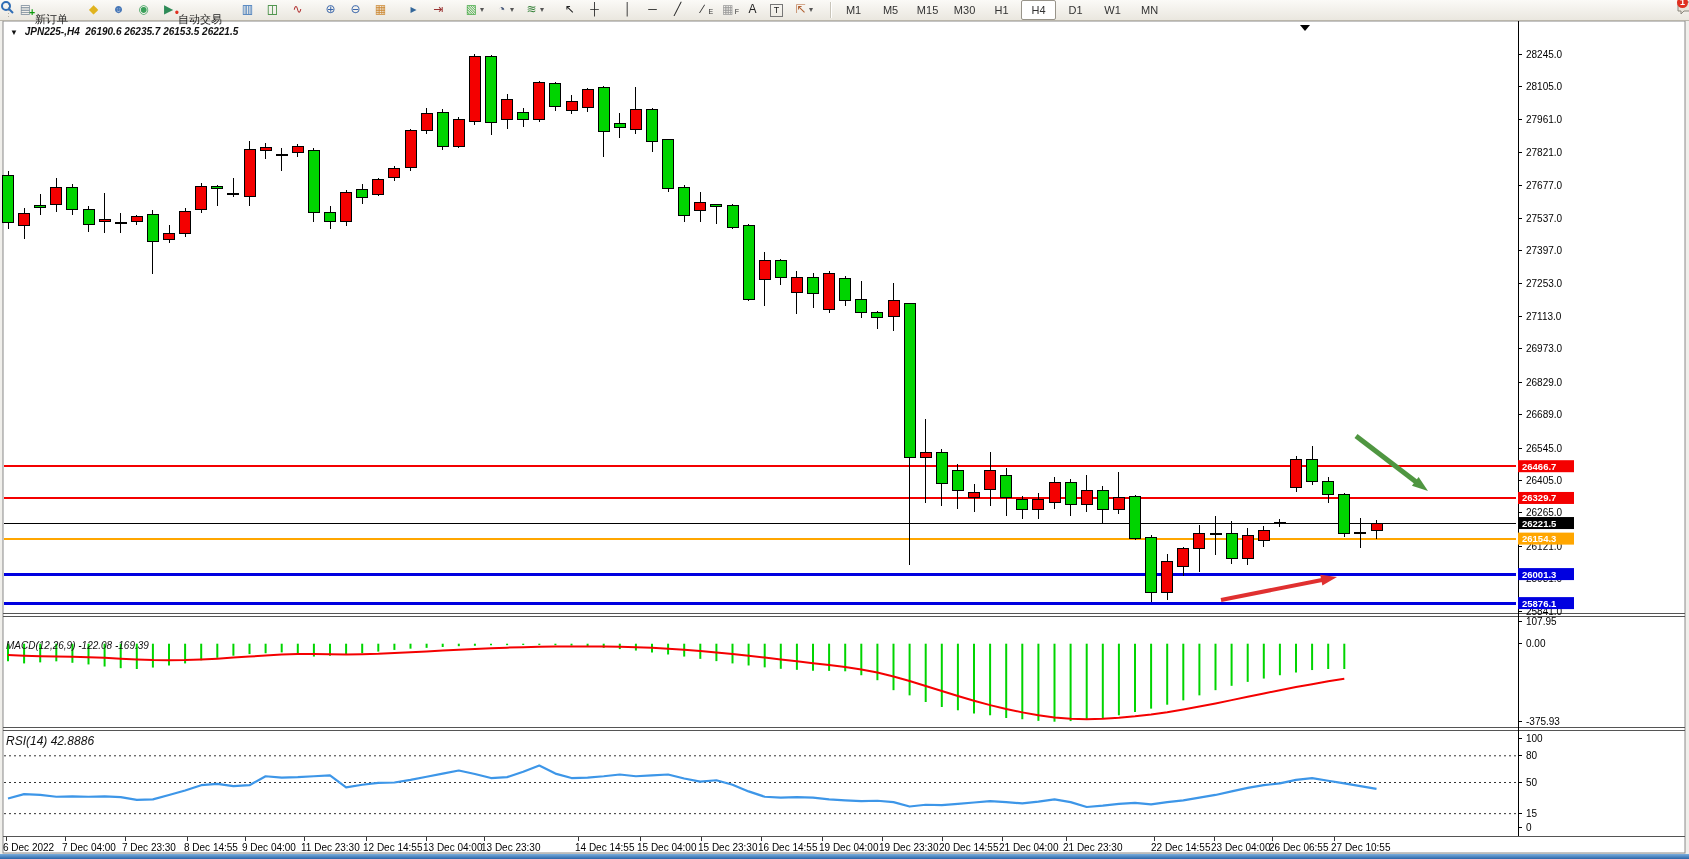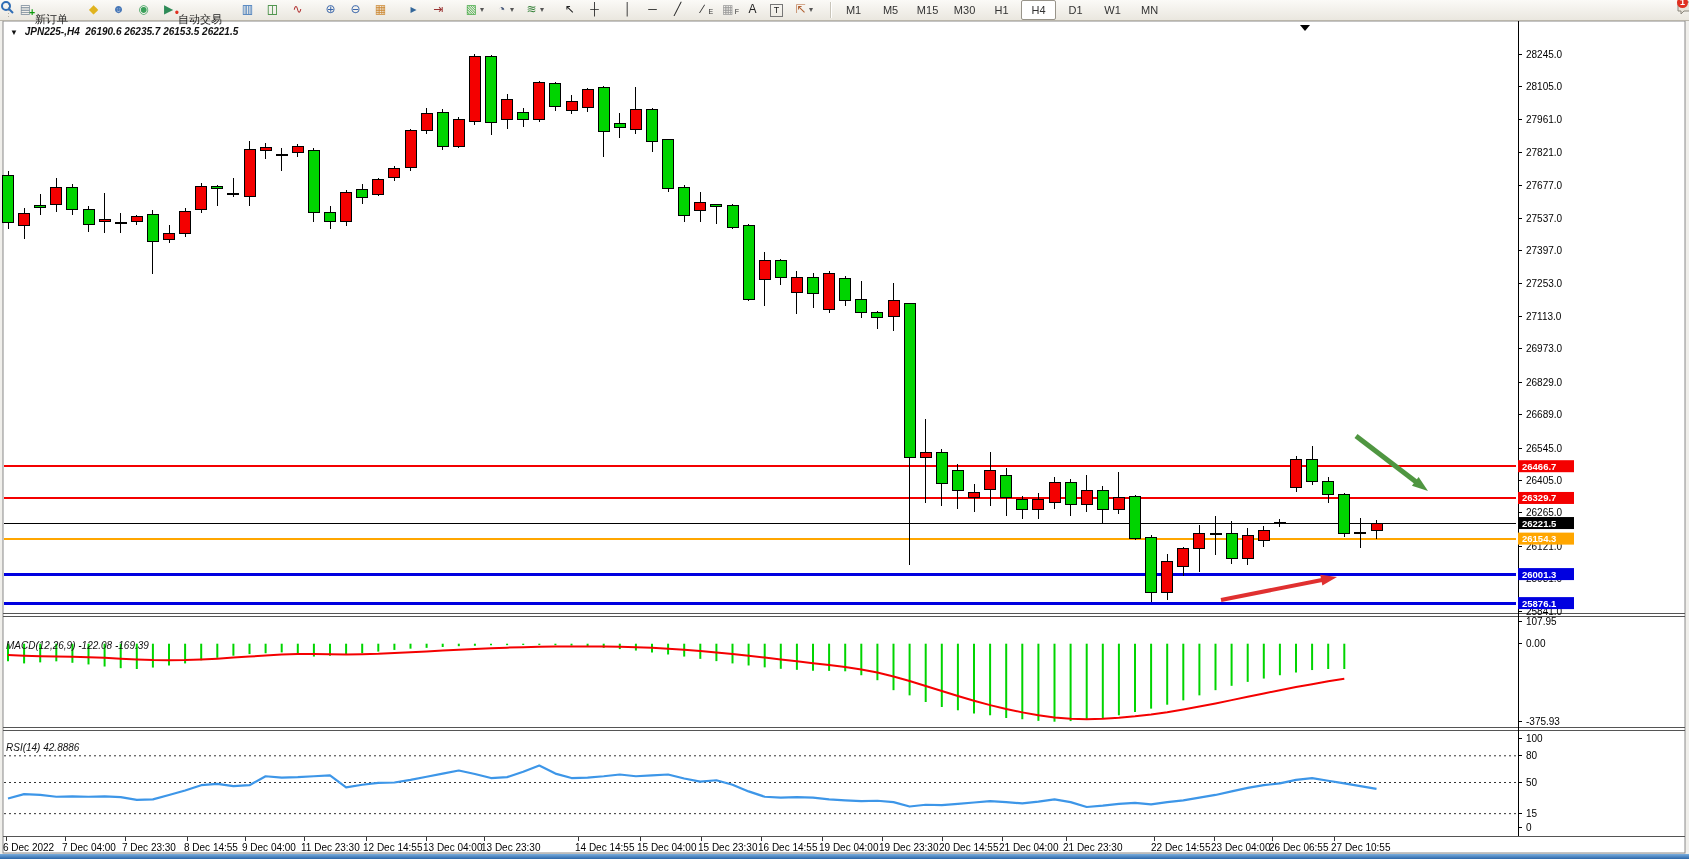--- a/index.html
+++ b/index.html
@@ -32,21 +32,21 @@
   .ic-fibo::after{content:"E";position:absolute;right:-3px;bottom:-2px;color:#333;font-size:7px;}
   .ic-boxed{border:1px solid #777;line-height:11px;width:11px;font-size:9px;}
   #tb-right{margin-left:auto;display:flex;align-items:center;}
   #chat-badge{position:absolute;right:-5px;top:-4px;background:#e03020;color:#fff;border-radius:7px;
       font-size:9px;font-weight:bold;padding:0 3px;line-height:11px;}
   
   .ovl{position:absolute;z-index:3;color:#111;font-style:italic;}
   #chart-title{left:10px;top:26px;font-size:10px;font-weight:bold;}
   #chart-title .tri{font-size:8px;margin-right:4px;}
   #macd-label{left:6px;top:640px;font-size:10px;}
-  #rsi-label{left:6px;top:734px;font-size:10px;margin-top:8px;}
+  #rsi-label{left:6px;top:734px;font-size:12px;}
   svg{position:absolute;left:0;top:0;}
   #bottom-strip{position:absolute;left:0;bottom:0;width:1689px;height:5px;
       background:linear-gradient(#79aede,#2c66a8);z-index:6;}
 </style>
 </head>
 <body>
 
 <div id="toolbar">
   <span class="thandle"></span>
   <span id="tb-icons"><span class="tbtn">

